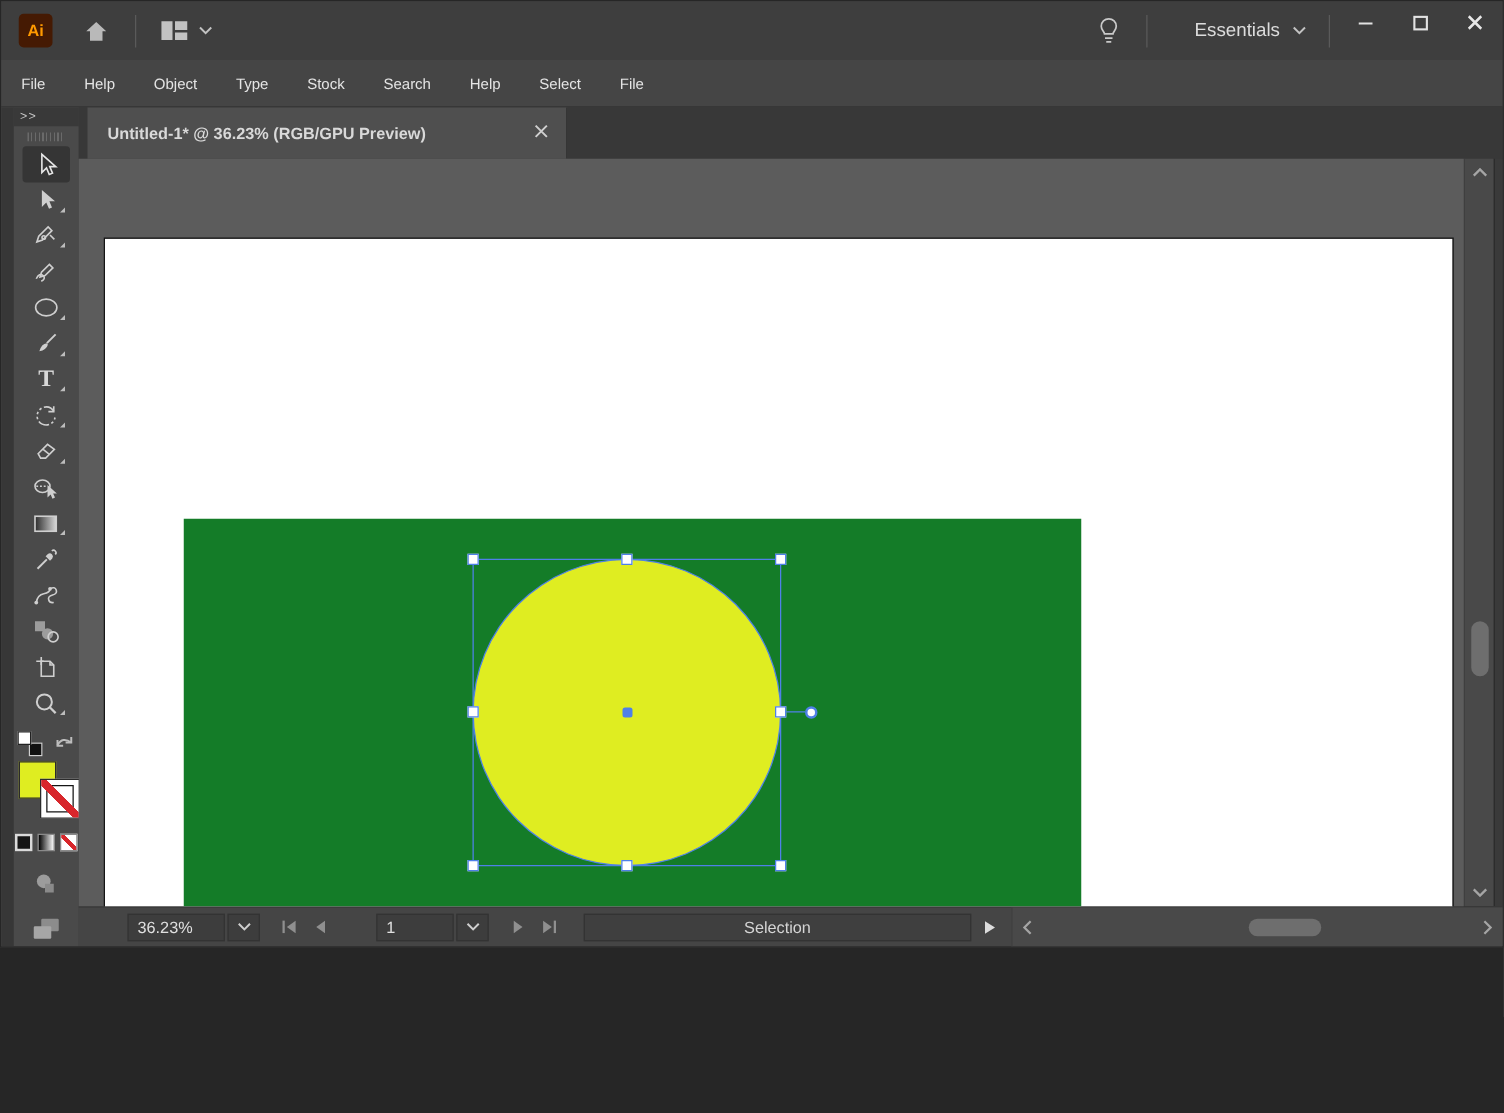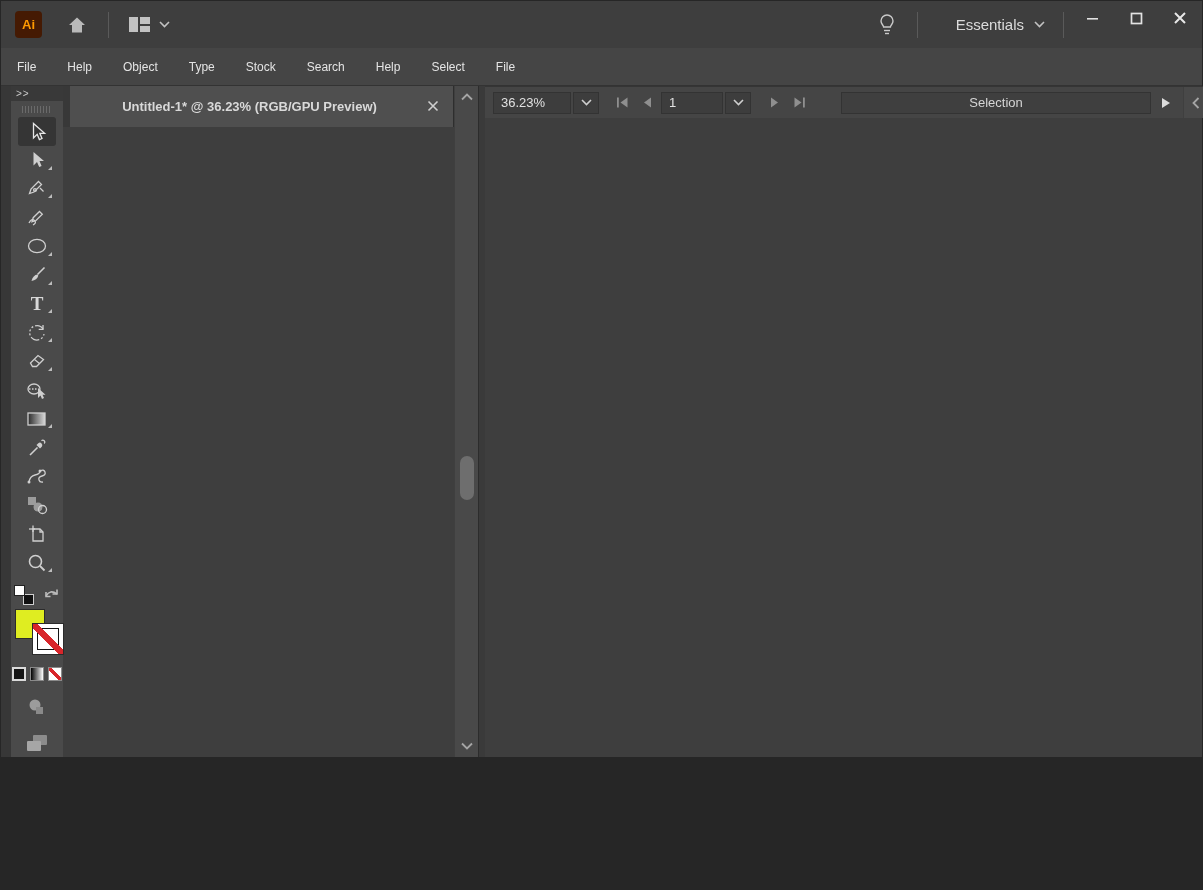--- a/index.html
+++ b/index.html
@@ -77,21 +77,21 @@
   .cm-btn { width:14px; height:14px; }
   .cm-color { background:#151515; border:2px solid #DADADA; }
   .cm-grad { background:linear-gradient(90deg,#000,#FFF); border:1px solid #8A8A8A; }
   .cm-none { position:relative; background:#FFF; border:1px solid #8A8A8A; }
   .cm-none::after { content:''; position:absolute; inset:0;
     background:linear-gradient(45deg,transparent 40%,#D8262B 40%,#D8262B 60%,transparent 60%); }
   .mode-btn { margin-top:8px; display:flex; align-items:center; justify-content:center;
     width:36px; height:28px; }
 
   
-  .maincol { flex:1; display:flex; flex-direction:row; min-width:0;text-align:center; }
+  .maincol { flex:1; display:flex; flex-direction:column; min-width:0; }
   .tabbar { height:41px; background:#383838; display:flex; align-items:stretch;
     padding-left:7px; flex:0 0 auto; }
   .tab { width:384px; background:#4F4F4F; display:flex; align-items:center;
     padding:0 14px 0 16px; gap:14px; border-right:1px solid #2E2E2E; }
   .tab-title { color:#D9D9D9; font-size:13px; font-weight:bold; white-space:nowrap;
     flex:1; }
   .canvas-row { flex:1; display:flex; min-height:0; }
   .canvas { flex:1; position:relative; background:#5C5C5C; overflow:hidden; }
   .artboard { position:absolute; left:21px; top:64px; width:1078px; height:606px;
     background:#FFFFFF; outline:1px solid #141414; }
@@ -122,28 +122,28 @@
     width:100%; }
   .vs-track { flex:1; position:relative; width:100%; }
   .vs-thumb { position:absolute; left:5px; top:348px; width:14px; height:44px;
     border-radius:7px; background:#6E6E6E; }
   .edgecol { width:7px; flex:0 0 auto; background:#3A3A3A; border-left:1px solid #2C2C2C; }
 
   
   .statusbar { height:32px; background:#454545; border-top:1px solid #353535;
     display:flex; align-items:center; padding-left:8px; flex:0 0 auto; gap:2px; }
   .sb-field { height:22px; background:#3D3D3D; border:1px solid #333;
-    color:#E0E0E0; font-size:13px; display:flex; align-items:center; padding-left:7px; }
+    color:#E0E0E0; font-size:13px; display:flex; align-items:center; padding-left:7px;margin-left:31px; }
   .sb-zoom { width:78px; }
   .sb-chev { width:26px; height:22px; background:#3D3D3D; border:1px solid #333;
     display:flex; align-items:center; justify-content:center; }
   .sb-nav { width:23px; height:22px; display:flex; align-items:center;
     justify-content:center; }
   .sb-artboard { width:62px; }
-  .sb-status { width:310px; margin-left:28px; justify-content:center; padding-left:0;
+  .sb-status { width:310px; margin-left:14px; justify-content:center; padding-left:0;
     color:#D5D5D5; background:#3F3F3F; }
   .sb-play { width:22px; height:22px; display:flex; align-items:center;
     justify-content:center; margin-left:2px; }
   .hscroll { flex:1; align-self:stretch; display:flex; align-items:center;
     background:#494949; margin-left:4px; border-left:1px solid #3F3F3F; }
   .hs-btn { width:24px; display:flex; align-items:center; justify-content:center; }
   .hs-track { flex:1; position:relative; height:100%; }
   .hs-thumb { position:absolute; left:48%; top:9px; width:58px; height:14px;
     border-radius:7px; background:#6E6E6E; }
 </style>

